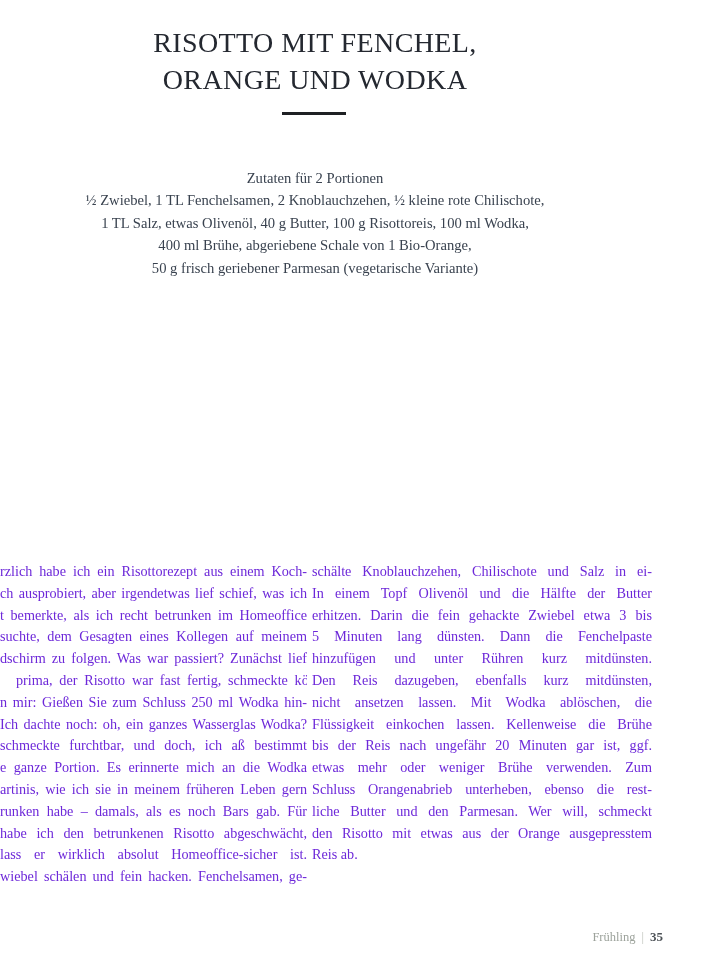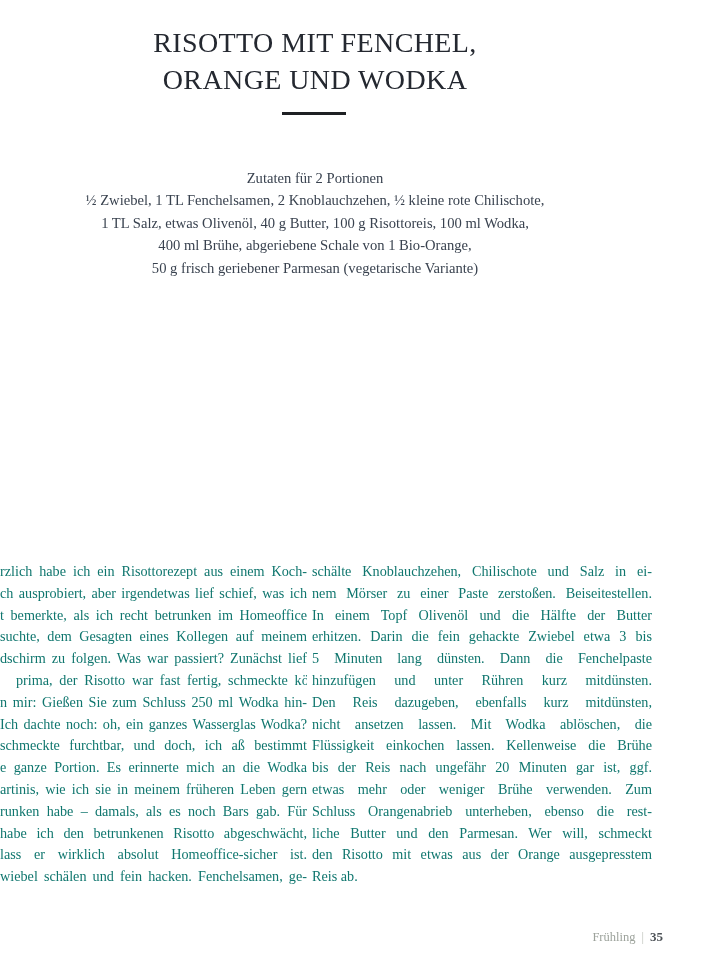--- a/index.html
+++ b/index.html
@@ -23,21 +23,21 @@
   }
   .ingredients{
     position:absolute;top:167px;left:-37px;width:704px;
     text-align:center;
     color:#39424f;
     font-size:14.6px;line-height:22.4px;
   }
   .ingredients .ing-header{margin-bottom:0;}
   .body-col{
     position:absolute;top:561px;
-    color:#0f766e;
+    color:#6d28d9;
     font-size:14.2px;line-height:21.8px;
   }
   .col-left{left:0;width:307px;}
   .col-right{left:312px;width:340px;}
   .line{
     height:21.8px;overflow:hidden;white-space:nowrap;
   }
   .footer{
     position:absolute;top:926px;left:0;width:663px;
     text-align:right;
@@ -82,21 +82,20 @@
       <div class="line" style="word-spacing: 3.83203px;"><span>e ganze Portion. Es erinnerte mich an die Wodka</span></div>
       <div class="line" style="word-spacing: 2.57422px;"><span>artinis, wie ich sie in meinem früheren Leben gern</span></div>
       <div class="line" style="word-spacing: 3.68403px;"><span>runken habe – damals, als es noch Bars gab. Für</span></div>
       <div class="line" style="word-spacing: 6.08437px;"><span>habe ich den betrunkenen Risotto abgeschwächt,</span></div>
       <div class="line" style="word-spacing: 9.12813px;"><span>lass er wirklich absolut Homeoffice-sicher ist.</span></div>
       <div class="line" style="word-spacing: 2.57812px;"><span>wiebel schälen und fein hacken. Fenchelsamen, ge-</span></div>
     </div>
 
   <div class="body-col col-right">
       <div class="line" style="word-spacing: 7.35156px;"><span>schälte Knoblauchzehen, Chilischote und Salz in ei-</span></div>
-      <div class="line" style="word-spacing: 6.23698px;"><span>nem Mörser zu einer Paste zerstoßen. Beiseitestellen.</span></div>
       <div class="line" style="word-spacing: 7.68945px;"><span>In einem Topf Olivenöl und die Hälfte der Butter</span></div>
       <div class="line" style="word-spacing: 5.41992px;"><span>erhitzen. Darin die fein gehackte Zwiebel etwa 3 bis</span></div>
       <div class="line" style="word-spacing: 11.5521px;"><span>5 Minuten lang dünsten. Dann die Fenchelpaste</span></div>
       <div class="line" style="word-spacing: 14.8844px;"><span>hinzufügen und unter Rühren kurz mitdünsten.</span></div>
       <div class="line" style="word-spacing: 13.2344px;"><span>Den Reis dazugeben, ebenfalls kurz mitdünsten,</span></div>
       <div class="line" style="word-spacing: 10.9349px;"><span>nicht ansetzen lassen. Mit Wodka ablöschen, die</span></div>
       <div class="line" style="word-spacing: 8.26562px;"><span>Flüssigkeit einkochen lassen. Kellenweise die Brühe</span></div>
       <div class="line" style="word-spacing: 5.6875px;"><span>bis der Reis nach ungefähr 20 Minuten gar ist, ggf.</span></div>
       <div class="line" style="word-spacing: 9.85156px;"><span>etwas mehr oder weniger Brühe verwenden. Zum</span></div>
       <div class="line" style="word-spacing: 9.21875px;"><span>Schluss Orangenabrieb unterheben, ebenso die rest-</span></div>

